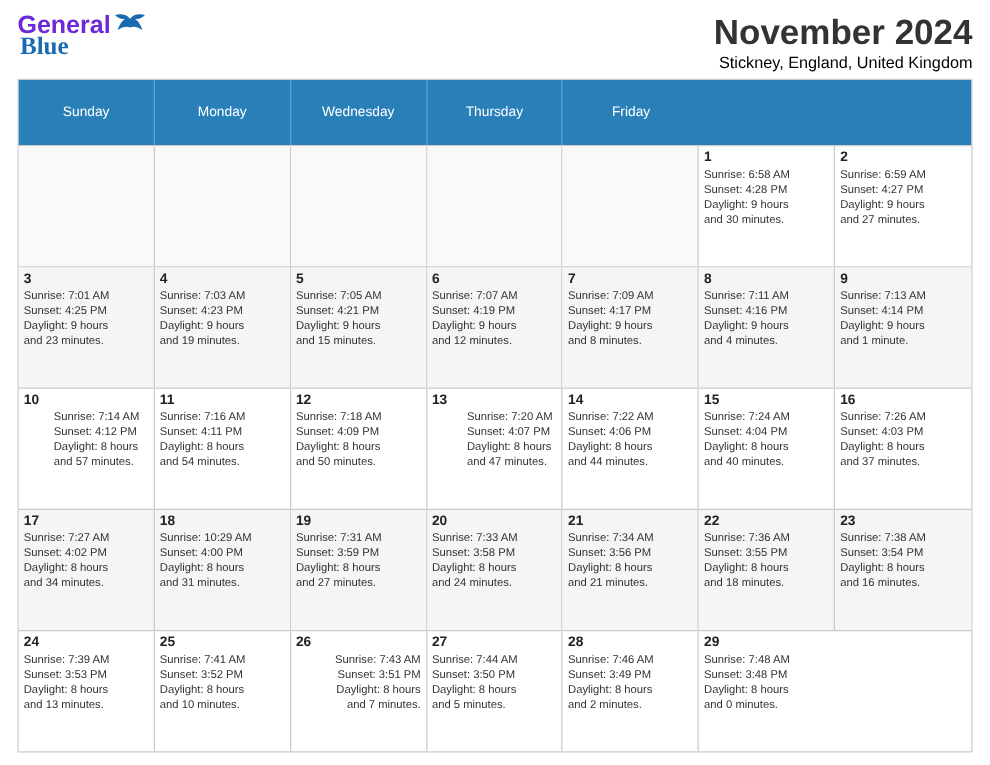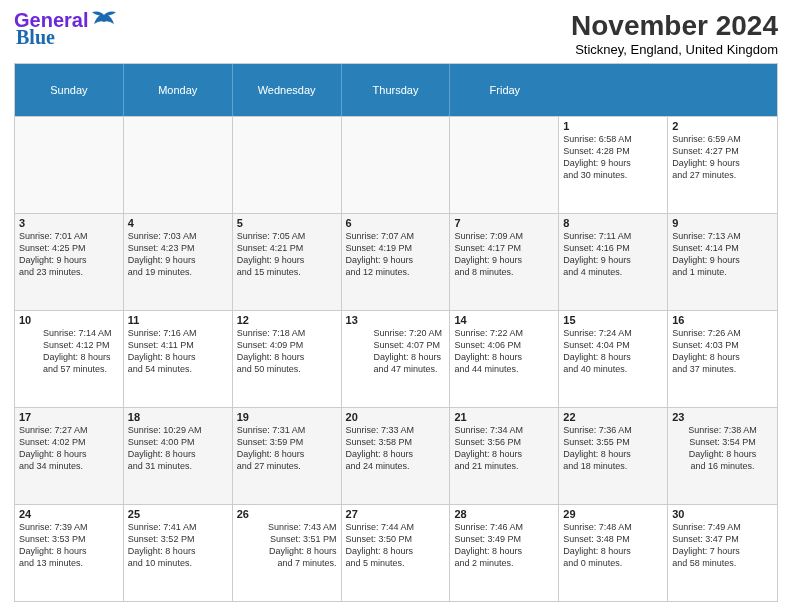--- a/index.html
+++ b/index.html
@@ -290,21 +290,21 @@
           </div>
           <div class="cal-cell shaded">
             <span class="day-num">22</span>
             <div class="cell-text" style="white-space: pre-line;">Sunrise: 7:36 AM
 Sunset: 3:55 PM
 Daylight: 8 hours
 and 18 minutes.</div>
           </div>
           <div class="cal-cell shaded">
             <span class="day-num">23</span>
-            <div class="cell-text" style="white-space: pre-line; text-align: center;">Sunrise: 7:38 AM
+            <div class="cell-text" style="white-space: pre-line;">Sunrise: 7:38 AM
 Sunset: 3:54 PM
 Daylight: 8 hours
 and 16 minutes.</div>
           </div>
         </div>
         <div class="cal-row">
           <div class="cal-cell">
             <span class="day-num">24</span>
             <div class="cell-text" style="white-space: pre-line;">Sunrise: 7:39 AM
 Sunset: 3:53 PM
@@ -338,24 +338,17 @@
 Sunset: 3:49 PM
 Daylight: 8 hours
 and 2 minutes.</div>
           </div>
           <div class="cal-cell">
             <span class="day-num">29</span>
             <div class="cell-text" style="white-space: pre-line;">Sunrise: 7:48 AM
 Sunset: 3:48 PM
 Daylight: 8 hours
 and 0 minutes.</div>
-          </div>
-          <div class="cal-cell">
-            <span class="day-num">30</span>
-            <div class="cell-text" style="white-space: pre-line;">Sunrise: 7:49 AM
-Sunset: 3:47 PM
-Daylight: 7 hours
-and 58 minutes.</div>
           </div>
         </div>
       </div>
   </div>
 </div>
 
 </body></html>

